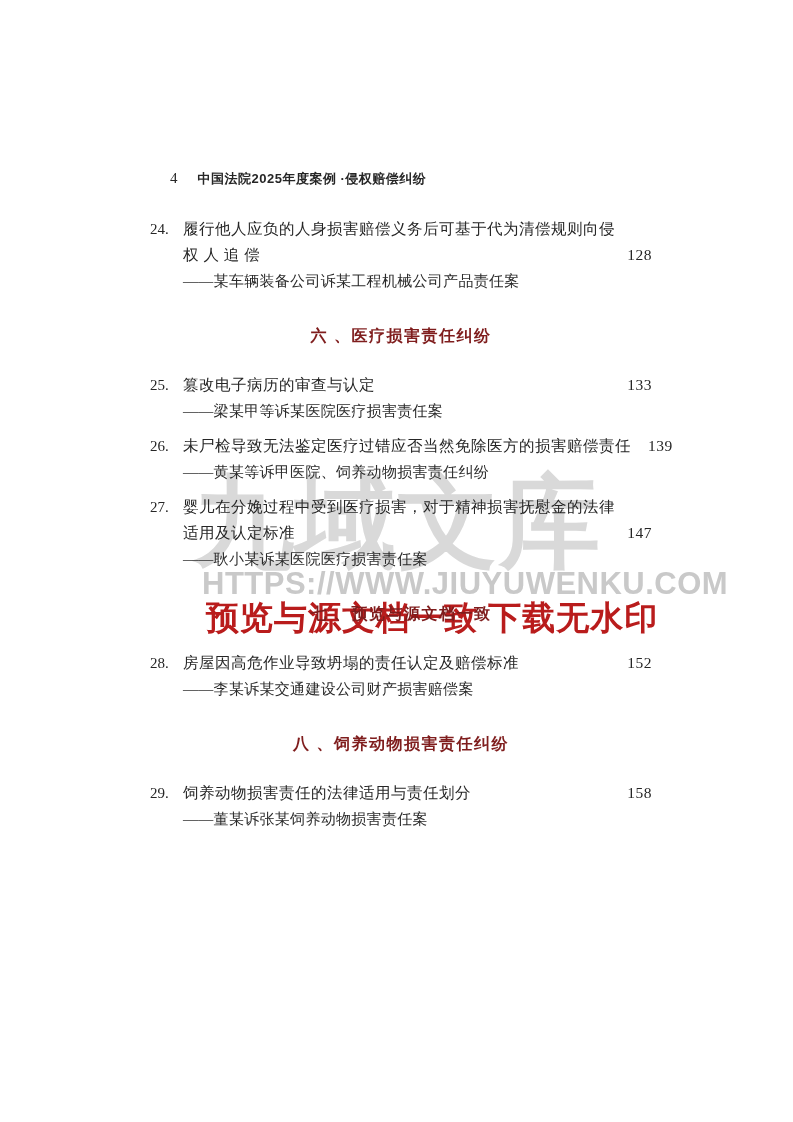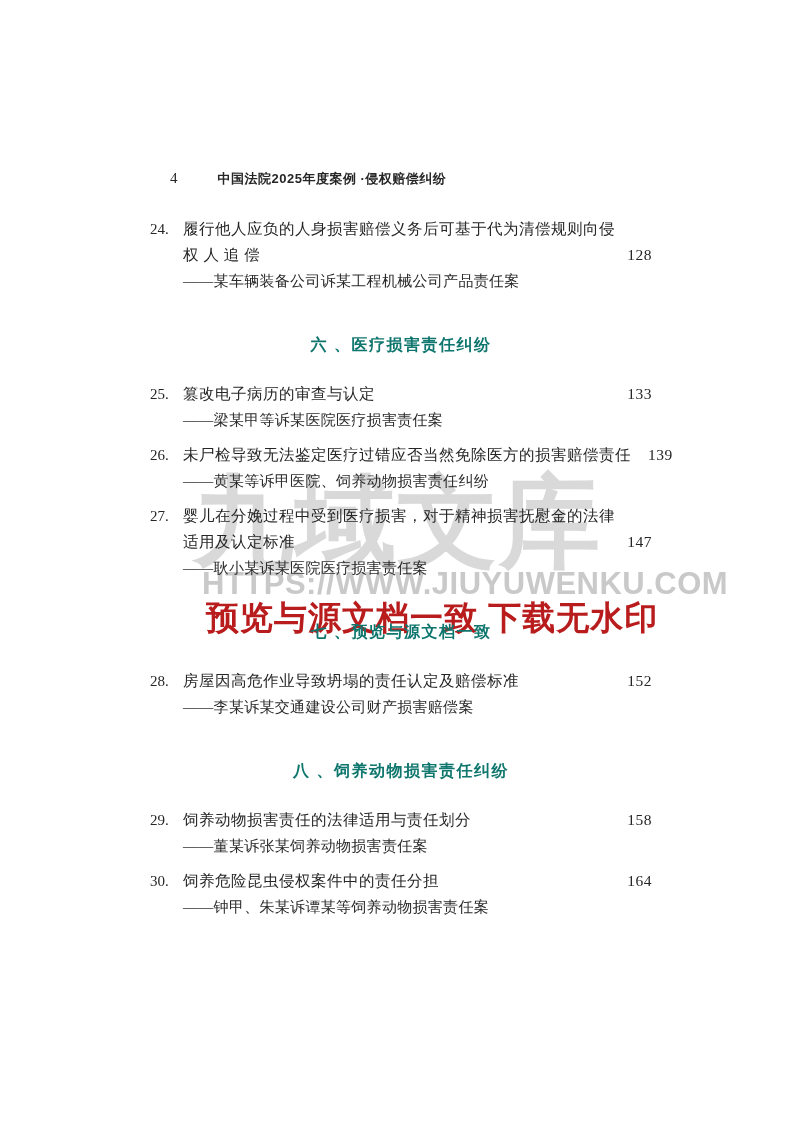--- a/index.html
+++ b/index.html
@@ -34,28 +34,28 @@
   
   #content{
     position:absolute;left:150px;top:170px;width:502px;z-index:1;
   }
   .page-header{
     display:flex;align-items:baseline;
     padding-left:20px;height:18px;margin-bottom:28px;
   }
   .hdr-num{font-size:15px;letter-spacing:0;}
   .hdr-title{
-    margin-left:40px;font-size:13px;font-weight:700;letter-spacing:0.5px;
+    margin-left:20px;font-size:13px;font-weight:700;letter-spacing:0.5px;
     font-family:"Liberation Sans","DejaVu Sans",sans-serif;
     text-align:right;
   }
   .toc-section{
     text-align:center;font-size:16px;font-weight:700;letter-spacing:1.5px;
-    line-height:26px;margin-top:38px;margin-bottom:23px;
-    font-family:"Liberation Sans","DejaVu Sans",sans-serif;color:#0f766e;
+    line-height:26px;margin-top:29px;margin-bottom:23px;
+    font-family:"Liberation Sans","DejaVu Sans",sans-serif;color:#7f1d1d;
   }
   .toc-entry{margin-bottom:9px;}
   .t-line{display:flex;align-items:flex-start;line-height:26px;font-size:15.5px;}
   .num{
     flex:0 0 33px;font-size:15px;letter-spacing:0;
   }
   .t-text{
     white-space:nowrap;letter-spacing:0.5px;color:#262626;
   }
   .dots{
@@ -166,26 +166,19 @@
   <span class="dots"></span>
             <span class="pg">158</span>
           </div>
           <div class="t-line">
     <span class="num"></span>
     <span class="case-text">——董某诉张某饲养动物损害责任案</span>
   </div>
         </div>
         <div class="toc-entry">
           <div class="t-line">
-    <span class="num">30.</span>
-    <span class="t-text">饲养危险昆虫侵权案件中的责任分担</span>
-  <span class="dots"></span>
-            <span class="pg">164</span>
-          </div>
-          <div class="t-line">
     <span class="num"></span>
-    <span class="case-text">——钟甲、朱某诉谭某等饲养动物损害责任案</span>
   </div>
         </div>
       </div>
   </div>
 
 </div>
 
 </body></html>

